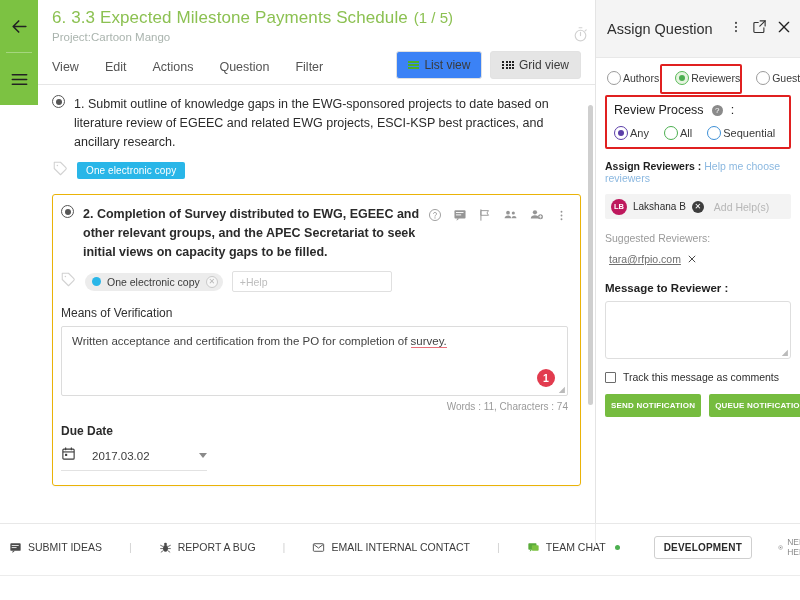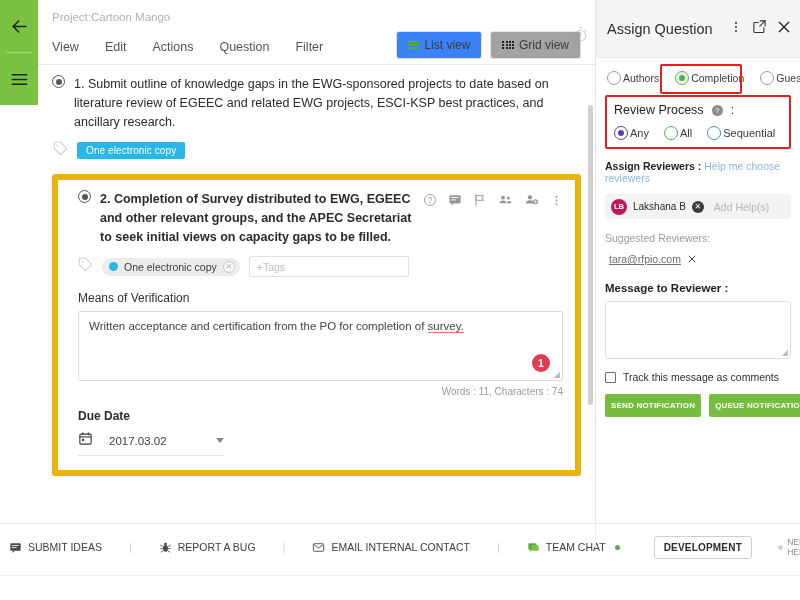--- a/index.html
+++ b/index.html
@@ -43,21 +43,21 @@
   
   #menu-row {
     display:flex; align-items:center; padding:6px 14px 0 14px;
     border-bottom:1px solid #e6e6e6; height:42px;
   }
   .menu-item {
     font-size:12.5px; color:#545454; margin-right:26px; cursor:pointer; padding:4px 0;
   }
   #view-toggle { margin-left:auto; display:flex; gap:8px; padding-bottom:3px; }
   .view-btn {
-    border:1px solid #e2e2e2; background:#a3a3a3; border-radius:3px;
+    border:1px solid #e2e2e2; background:#e5e5e5; border-radius:3px;
     font-size:12px; color:#3b3b3b; padding:6px 11px; display:flex; align-items:center; gap:5px;
     cursor:pointer; white-space:nowrap;
   }
   .view-btn.active { background:#3b82f6; border-color:#e0e0e0; }
   .lines-icon span { display:block; width:11px; height:1.6px; background:#4caf28; margin:1.6px 0; }
   .grid-icon { display:grid; grid-template-columns:repeat(4,2px); grid-gap:1.2px; }
   .grid-icon i { width:2px; height:2px; background:#222; display:block; }
 
   
   #q-list { padding:0 14px; }
@@ -88,21 +88,21 @@
     font-size:8px; display:flex; align-items:center; justify-content:center; background:#f7f7f7;
     cursor:pointer;
   }
   .tags-input {
     flex:1; max-width:160px; height:21px; border:1px solid #e0e0e0; border-radius:2px;
     font-size:10.5px; color:#bdbdbd; padding:0 7px; line-height:21px; background:#fff;
   }
 
   
   #q-card {
-    border:6px solid #eab308; border-radius:3px; margin-top:8px; padding:10px 12px 14px 20px;
+    border:1px solid #eab308; border-radius:3px; margin-top:8px; padding:10px 12px 14px 8px;
     box-shadow:0 1px 2px rgba(0,0,0,.04);
   }
   #q2-head { display:flex; align-items:flex-start; }
   #q2-icons { display:flex; align-items:center; gap:11px; margin-left:auto; padding-top:2px; }
   .hicon { opacity:.62; cursor:pointer; display:block; }
 
   .field-label { font-size:12px; color:#303030; margin:14px 0 6px 0; }
   #mov-box {
     border:1px solid #dcdcdc; border-radius:2px; height:70px; position:relative;
     padding:8px 10px; background:#fff;
@@ -235,20 +235,24 @@
   <div class="rail-btn">
     <svg width="19" height="19" viewBox="0 0 24 24">
       <path d="M3 6h18M3 12h18M3 18h18" stroke="#222" stroke-width="2.1" stroke-linecap="round"></path>
     </svg>
   </div>
 </div>
 
 <div id="main">
 
   <div id="header-area">
+    <div style="display:flex;align-items:baseline;">
+      <span id="page-title">6. 3.3 Expected Milestone Payments Schedule</span>
+      <span id="page-counter">(1 / 5)</span>
+    </div>
     <div id="project-sub">Project:Cartoon Mango</div>
     <div id="timer-icon">
       <svg width="17" height="17" viewBox="0 0 24 24">
         <circle cx="12" cy="13.5" r="7.5" fill="none" stroke="#9a9a9a" stroke-width="1.6"></circle>
         <path d="M12 13.5V9M10 2.5h4M18.5 7l1.6-1.6" fill="none" stroke="#9a9a9a" stroke-width="1.6" stroke-linecap="round"></path>
       </svg>
     </div>
   </div>
 
   <div id="menu-row">
@@ -368,21 +372,21 @@
           <svg width="15" height="15" viewBox="0 0 24 24">
             <path d="M20.6 13.4L12 22 2 12V2h10l8.6 8.6a2 2 0 010 2.8z" fill="none" stroke="#9a9a9a" stroke-width="1.7" stroke-linejoin="round"></path>
             <circle cx="7" cy="7" r="1.2" fill="#9a9a9a"></circle>
           </svg>
         </span>
         <span class="chip-grey">
           <span class="chip-dot"></span>
           <span>One electronic copy</span>
           <span class="chip-x">✕</span>
         </span>
-        <span class="tags-input">+Tags</span>
+        <span class="tags-input">+Help</span>
       </div>
 
       <div class="field-label">Means of Verification</div>
 
       <div id="mov-box">
         <div id="mov-text">
           <span>Written acceptance and certification from the PO for completion of </span><span class="spell">survey.</span>
         </div>
         <div id="badge-one">1</div>
         <span class="resize-grip">◢</span>
@@ -440,21 +444,21 @@
 
     <div id="top-radio-wrap">
       <label class="rb" style="margin-right:14px;">
         <span class="rb-circle"></span>
         <span>Authors</span>
       </label>
       <label class="rb" style="margin-right:14px;">
         <span class="rb-circle green">
             <i></i>
           </span>
-        <span>Completion</span>
+        <span>Reviewers</span>
       </label>
       <label class="rb">
         <span class="rb-circle"></span>
         <span>Guest</span>
       </label>
       <span id="reviewers-hl"></span>
     </div>
 
     <div id="review-box">
       <div id="review-title">

